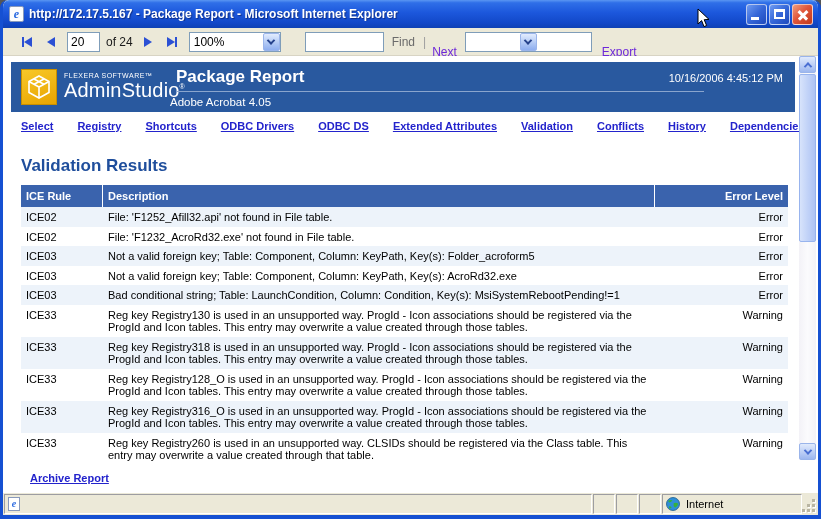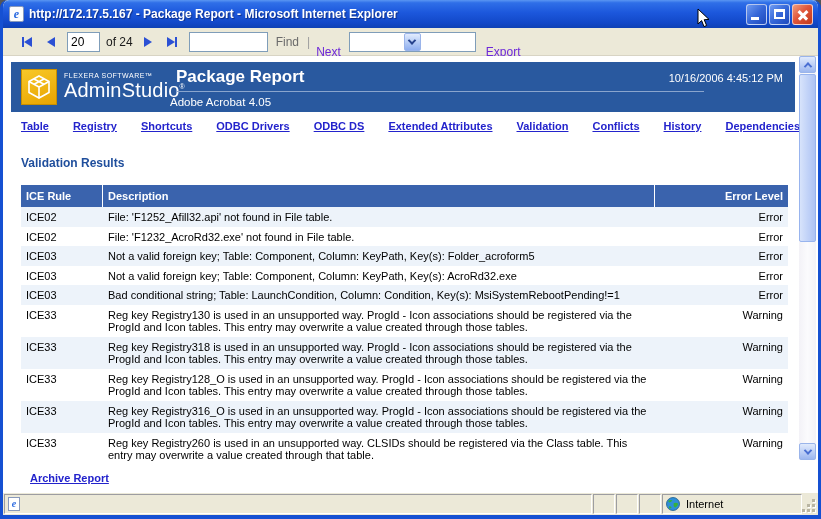--- a/index.html
+++ b/index.html
@@ -50,21 +50,21 @@
   .brand{ margin-left:7px; }
   .brand-small{ font-size:7px; letter-spacing:.5px; }
   .brand-large{ font-size:20px; letter-spacing:.2px; }
   .brand-reg{ font-size:7px; vertical-align:super; }
   .report-title{ position:absolute; left:165px; top:5px; font-size:17px; font-weight:bold; }
   .banner-rule{ position:absolute; left:165px; top:29px; width:528px; height:1px; background:#8aa5cd; }
   .report-subtitle{ position:absolute; left:159px; top:34px; font-size:11.5px; }
   .timestamp{ position:absolute; right:12px; top:10px; font-size:11px; }
   .navlinks{ position:absolute; left:18px; top:64px; display:flex; font-size:11px; font-weight:bold; }
   .navlinks a{ color:#2323cc; text-decoration:underline; margin-right:24px; white-space:nowrap; }
-  .section-title{ position:absolute; left:18px; top:100px; font-size:12px; font-weight:bold; color:#1f4e9c; }
+  .section-title{ position:absolute; left:18px; top:100px; font-size:17px; font-weight:bold; color:#1f4e9c; }
   
   .vtable{ position:absolute; left:18px; top:129px; width:767px; font-size:11px; color:#000; }
   .thead{ display:flex; background:#3a63ad; color:#fff; font-weight:bold; height:22px; align-items:center; }
   .thead .cell{ border-right:1px solid #fff; height:22px; line-height:22px; }
   .thead .cell:last-child{ border-right:none; }
   .cell{ padding:0 5px; }
   .c-rule{ width:82px; flex:0 0 82px; }
   .c-desc{ width:552px; flex:0 0 552px; }
   .c-level{ width:133px; flex:0 0 133px;text-align:right; }
   .row{ display:flex; align-items:stretch; }
@@ -132,20 +132,26 @@
       </span>
     <input class="xp-input page-input" value="20" style="">
     <span class="lbl">of 24</span>
     <span class="navbtn">
         <i class="tri-r"></i>
       </span>
     <span class="navbtn">
         <i class="tri-r"></i>
         <i class="bar-v"></i>
       </span>
+    <div class="xp-select zoom-select">
+      <span class="val">100%</span>
+      <span class="drop-btn">
+          <i class="chev-down"></i>
+        </span>
+    </div>
     <input class="xp-input find-input" value="" style="">
     <span class="lbl gray1">Find</span>
     <span class="lbl sep">|</span>
     <span class="lbl gray2">Next</span>
     <div class="xp-select fmt-select">
       <span class="val">Select a format</span>
       <span class="drop-btn">
           <i class="chev-down"></i>
         </span>
     </div>
@@ -171,21 +177,21 @@
         </span>
       </div>
       <div class="report-title">Package Report</div>
       <div class="banner-rule"></div>
       <div class="report-subtitle">Adobe Acrobat 4.05</div>
       <div class="timestamp">10/16/2006 4:45:12 PM</div>
     </div>
 
     <div class="navlinks">
 
-    <a href="#">Table</a>
+    <a href="#">Select</a>
         <a href="#">Registry</a>
         <a href="#">Shortcuts</a>
         <a href="#">ODBC Drivers</a>
         <a href="#">ODBC DS</a>
         <a href="#">Extended Attributes</a>
         <a href="#">Validation</a>
         <a href="#">Conflicts</a>
         <a href="#">History</a>
         <a href="#">Dependencies</a>
       </div>

